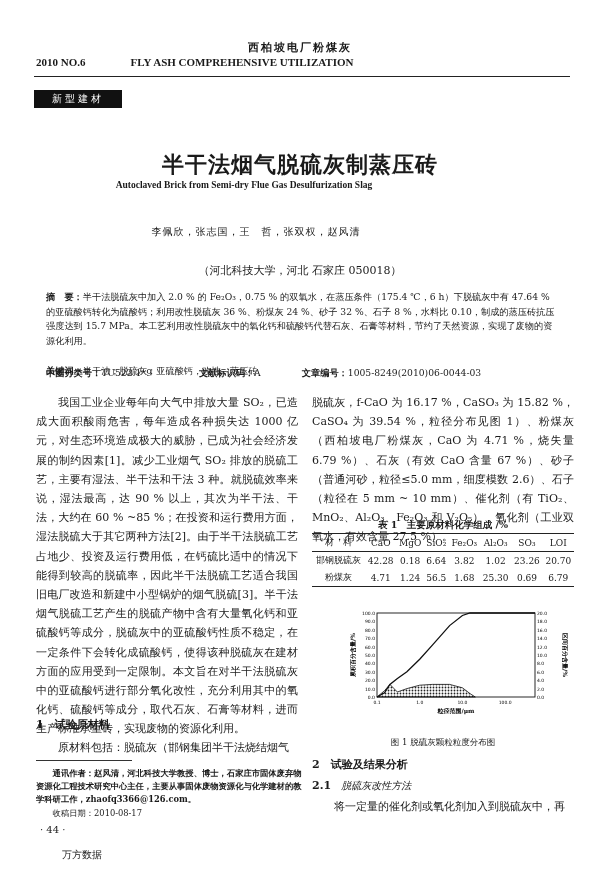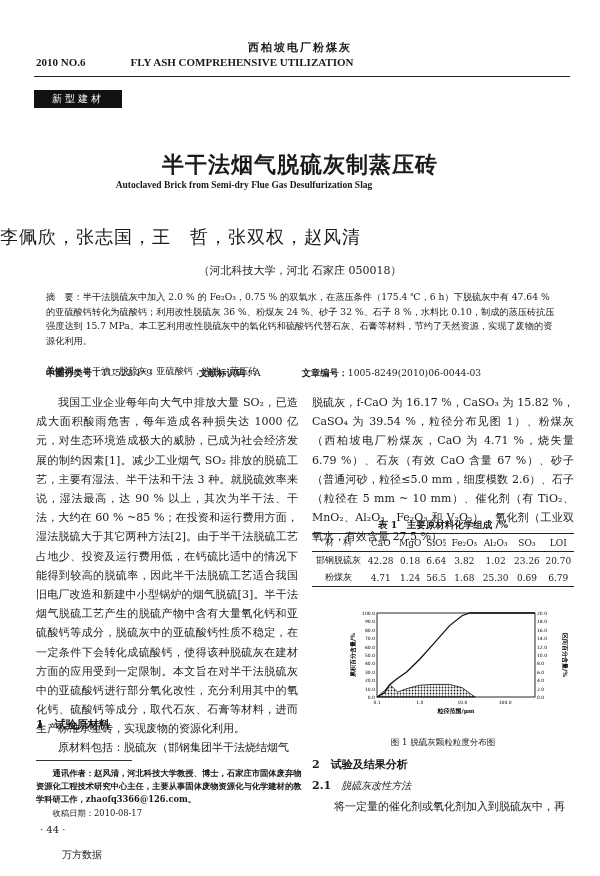--- a/index.html
+++ b/index.html
@@ -7,24 +7,24 @@
          font-family:"DejaVu Serif", serif; color:#1a1a1a; }
   .abs { position:absolute; }
   .hdr-cn { left:0; width:600px; top:40px; text-align:center; font-size:11px; font-weight:bold; letter-spacing:2px; }
   .hdr-issue { left:36px; top:56px; font-size:11px; font-weight:bold; font-family:"Liberation Serif", serif; }
   .hdr-en { left:0; width:484px; top:56px; text-align:center; font-size:11px; font-weight:bold; font-family:"Liberation Serif", serif; }
   .hdr-rule { left:34px; width:536px; top:76px; height:0; border-top:1.5px solid #222; }
   .banner { left:34px; top:90px; width:88px; height:18px; background:#111; color:#fff; font-size:10px;
             text-align:center; line-height:18px; letter-spacing:3px; filter:blur(0.4px); }
   .title-cn { left:0; width:600px; top:150px; text-align:center; font-size:22px; font-weight:bold; letter-spacing:1px; }
   .title-en { left:0; width:488px; top:180px; text-align:center; font-size:9.5px; font-weight:bold; font-family:"Liberation Serif", serif; }
-  .authors { left:0; width:512px; top:225px; font-size:18px; letter-spacing:1px; }
+  .authors { left:0; width:512px; top:225px; text-align:center; font-size:10px; letter-spacing:1px; }
   .affil { left:0; width:600px; top:263px; text-align:center; font-size:11px; }
   .abstract { left:46px; width:510px; top:290px; font-size:9.2px; line-height:14.5px; }
-  .abstract b { font-weight:normal; }
+  .abstract b { font-weight:bold; }
   .kw { left:46px; top:351px; font-size:9.2px;margin-top:14px; }
   .cls-row { left:46px; top:367px; font-size:9.2px; width:520px; }
   .cls-row span { display:inline-block; }
   .col { font-size:11px; line-height:19.2px; text-align:justify; }
   .col-left { left:36px; width:262px; top:393px; }
   .col-right { left:312px; width:262px; top:393px; }
   .indent { text-indent:2em; }
   .sec1 { left:36px; top:717px; font-size:11px; font-weight:bold; }
   .sec1-body { left:36px; width:262px; top:740px; font-size:11px; text-indent:2em; }
   .fn-rule { left:36px; width:96px; top:760px; border-top:1px solid #333; }

